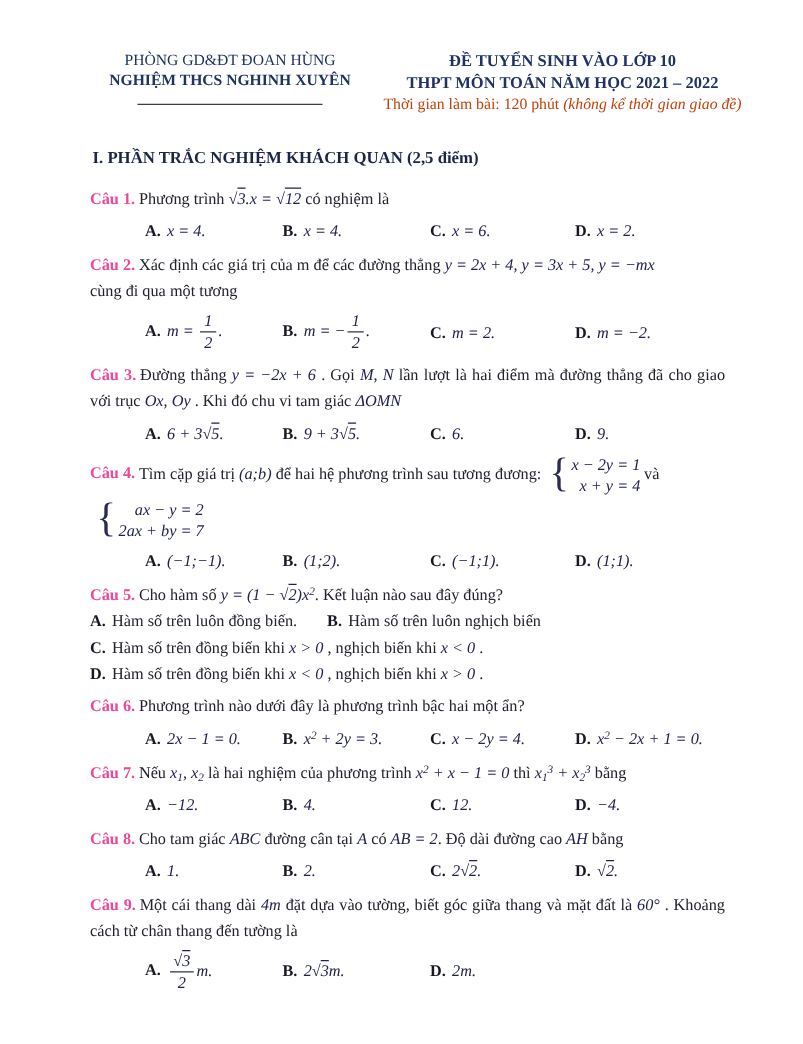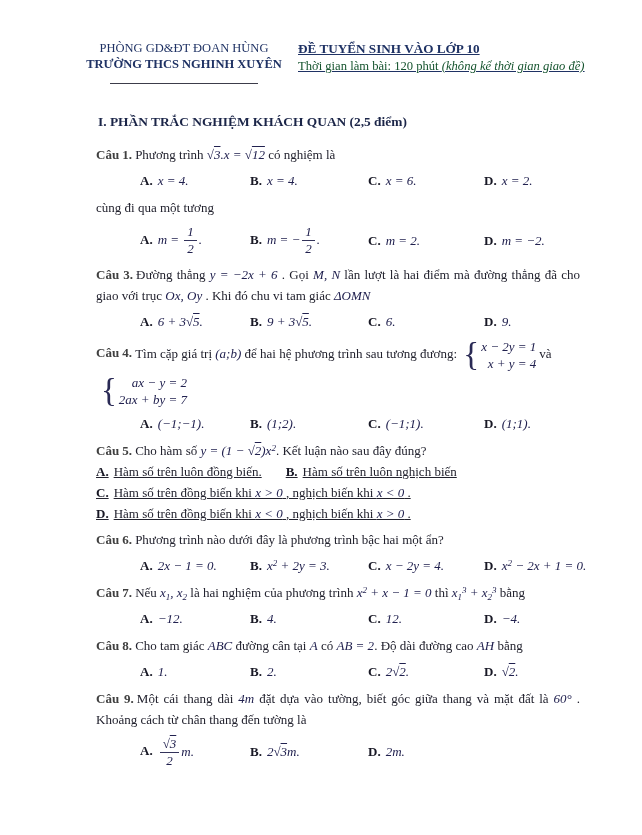--- a/index.html
+++ b/index.html
@@ -6,87 +6,89 @@
   .page{
     width:642px;height:835px;background:#ffffff;position:relative;overflow:hidden;
     font-family:"Liberation Serif",serif;font-size:13px;color:#22222e;
   }
   
   .header{display:flex;padding:40px 40px 0 70px;}
   .h-left{width:228px;text-align:center;color:#1f3264;}
   .h-left .l1{font-size:12.5px;line-height:16px;}
   .h-left .l2{font-weight:bold;font-size:12.5px;line-height:16px;}
   .h-rule{display:inline-block;width:148px;border-bottom:1.6px solid #3c3c4a;margin-top:1px;}
-  .h-right{flex:1;text-align:left;color:#1f3264;text-decoration:underline;}
+  .h-right{flex:1;text-align:center;color:#1f3264;}
   .h-right .t1,.h-right .t2{font-weight:bold;font-size:13.2px;line-height:17px;}
-  .h-right .time{color:#14532d;font-size:12.6px;line-height:17px;margin-top:1px;}
+  .h-right .time{color:#c2410c;font-size:12.6px;line-height:17px;margin-top:1px;}
   .h-right .time .note{font-style:italic;}
   
-  .content{padding:22px 62px 0 96px;}
+  .content{padding:22px 62px 0 72px;}
   .sect{font-weight:bold;font-size:13.4px;color:#1b2548;margin:4px 0 14px 2px;}
   .q{margin-bottom:5px;}
   .qline{line-height:21px;margin:0;}
   .just{text-align:justify;}
   .nowrap{white-space:nowrap;}
-  .qlabel{font-weight:bold;color:#404040;margin-right:3px;}
+  .qlabel{font-weight:bold;color:#ec4899;margin-right:3px;}
   .m{font-style:italic;color:#21214f;font-family:"Liberation Serif",serif;}
   sup{font-size:9px;vertical-align:4px;line-height:0;}
   sub{font-size:9px;vertical-align:-3px;line-height:0;}
   .ov{text-decoration:overline;}
   
   .opts{display:grid;grid-template-columns:110px 118px 116px auto;padding-left:44px;
         margin:6px 0 6px 0;line-height:20px;align-items:center;}
   .opt{white-space:nowrap;}
   .k{font-weight:bold;color:#181825;margin-right:5px;}
   
   .frac{display:inline-flex;flex-direction:column;align-items:center;vertical-align:middle;
         line-height:1.25;margin:0 2px;font-style:italic;color:#21214f;}
   .fn{border-bottom:1px solid #33335a;padding:0 3px;}
   .fd{padding:0 2px;}
   
   .system{display:inline-flex;align-items:center;vertical-align:middle;margin:0 3px;}
   .brace{font-size:33px;font-weight:400;color:#2a2a55;line-height:1;margin-right:2px;font-family:"Liberation Serif",serif;}
   .syslines{display:inline-flex;flex-direction:column;line-height:17px;text-align:right;}
   .sys2line{margin:2px 0 2px 2px;}
   
-  .q5line{line-height:21px;margin:0;text-decoration:underline;}
+  .q5line{line-height:21px;margin:0;}
   .q5gap{margin-left:24px;}
 </style>
 </head>
 <body>
 
 <div class="page">
 
   <div class="header">
     <div class="h-left">
       <div class="l1">PHÒNG GD&amp;ĐT ĐOAN HÙNG</div>
-      <div class="l2">TRƯỜNG THCS NGHINH XUYÊN</div>
+      <div class="l2">NGHIỆM THCS NGHINH XUYÊN</div>
       <span class="h-rule"></span>
     </div>
     <div class="h-right">
       <div class="t1">ĐỀ TUYỂN SINH VÀO LỚP 10</div>
+      <div class="t2">THPT MÔN TOÁN NĂM HỌC 2021 – 2022</div>
       <div class="time"><span>Thời gian làm bài: 120 phút </span><span class="note">(không kể thời gian giao đề)</span></div>
     </div>
   </div>
 
   <div class="content">
 
     <div class="sect">I. PHẦN TRẮC NGHIỆM KHÁCH QUAN (2,5 điểm)</div>
 
     <div class="q">
       <p class="qline nowrap"><b class="qlabel">Câu 1.</b><span><span>Phương trình </span><span class="m">√<span class="ov">3</span>.x = √<span class="ov">12</span></span><span> có nghiệm là</span></span></p>
       <div class="opts">
         <span class="opt"><b class="k">A.</b><span class="m">x = 4.</span></span>
         <span class="opt"><b class="k">B.</b><span class="m">x = 4.</span></span>
         <span class="opt"><b class="k">C.</b><span class="m">x = 6.</span></span>
         <span class="opt"><b class="k">D.</b><span class="m">x = 2.</span></span>
       </div>
     </div>
 
     <div class="q">
+      <p class="qline nowrap"><b class="qlabel">Câu 2.</b><span><span>Xác định các giá trị của m để các đường thẳng </span><span class="m">y = 2x + 4, y = 3x + 5, y = −mx</span></span></p>
       <p class="qline">cùng đi qua một tương</p>
       <div class="opts">
         <span class="opt"><b class="k">A.</b><span class="m">m = </span><span class="frac">
               <span class="fn">1</span>
               <span class="fd">2</span>
             </span><span class="m">.</span></span>
         <span class="opt"><b class="k">B.</b><span class="m">m = −</span><span class="frac">
               <span class="fn">1</span>
               <span class="fd">2</span>
             </span><span class="m">.</span></span>

